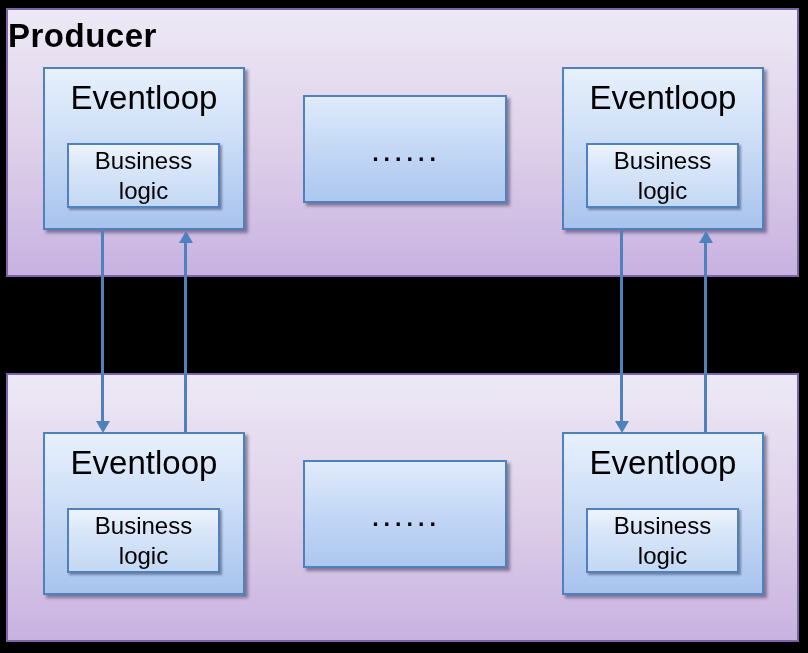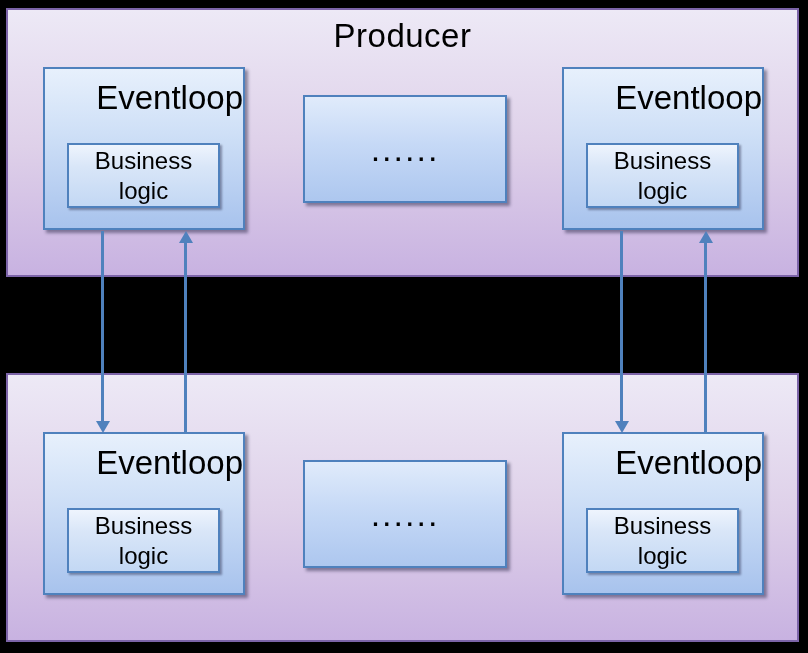--- a/index.html
+++ b/index.html
@@ -16,36 +16,37 @@
     left:6px;
     width:789px;height:265px;
     border:2px solid #7c64a8;
     background:linear-gradient(180deg,#ede9f6 0%,#ded0e9 52%,#c8b2e1 100%);
     box-shadow:3px 3px 4px rgba(0,0,0,0.55);
   }
   .panel.producer{top:8px;}
   .panel.consumer{top:373px;}
   .panel-title{
     position:absolute;top:7px;left:0;right:0;
-    text-align:center;
+    text-align:left;
     font-size:33px;line-height:38px;
     letter-spacing:0.5px;
+    font-weight:bold;
   }
   .eventloop{
     position:absolute;top:57px;
     width:198px;height:159px;
     border:2px solid #4f81bd;
     background:linear-gradient(180deg,#e7f0fc 0%,#cfe0f7 40%,#a8c3ed 100%);
     box-shadow:3px 3px 3px rgba(25,25,55,0.45);
   }
   .el-left{left:35px;}
   .el-right{left:554px;}
   .el-title{
     margin-top:11px;
-    text-align:right;
+    text-align:center;
     font-size:33px;line-height:36px;
   }
   .business{
     position:absolute;left:22px;top:68px;
     width:149px;height:61px;
     border:2px solid #4f81bd;
     background:linear-gradient(180deg,#eef4fd 0%,#d9e6f8 35%,#c3d8f4 100%);
     box-shadow:2px 2px 2px rgba(25,25,55,0.4);
     display:flex;flex-direction:column;justify-content:center;
     text-align:center;

